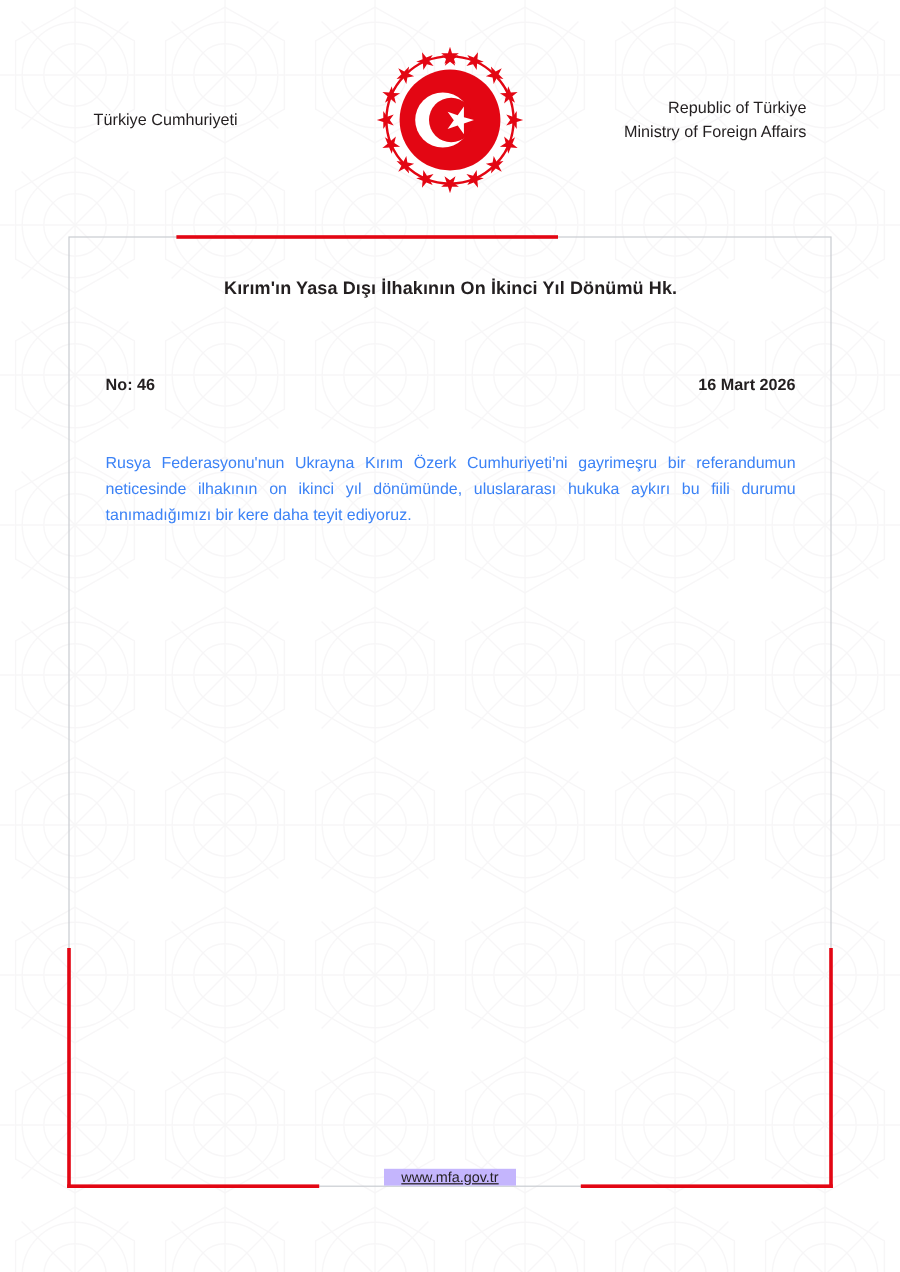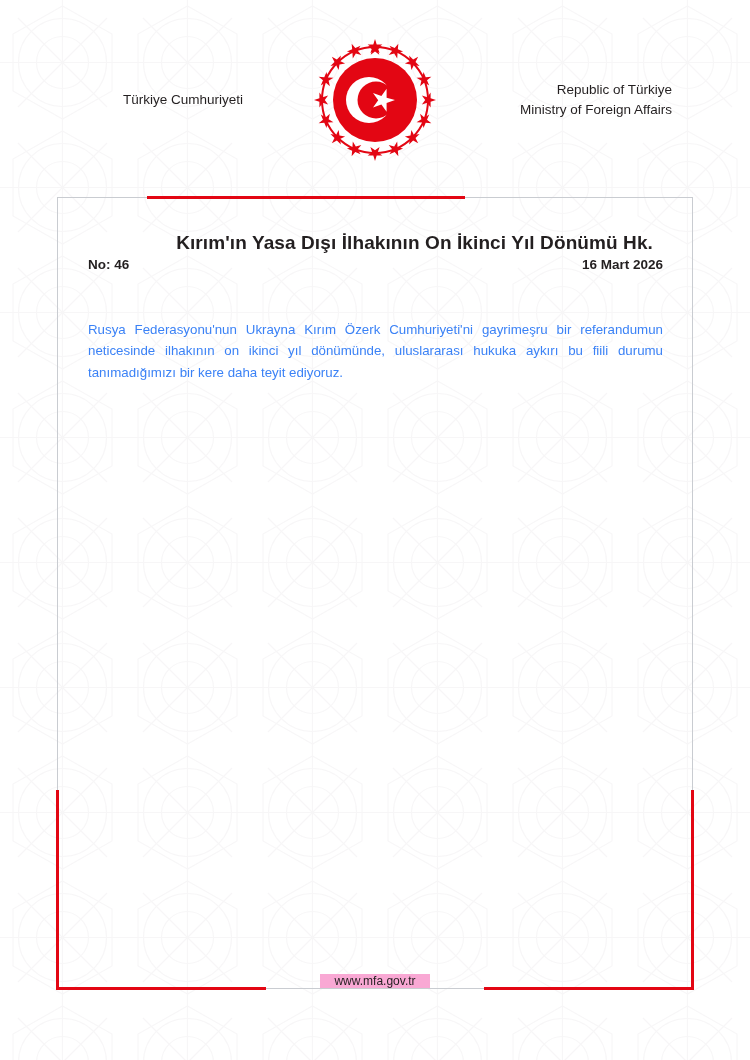--- a/index.html
+++ b/index.html
@@ -40,21 +40,21 @@
     align-items: center;
     justify-content: center;
   }
   .header-text {
     font-size: 13.5px;
     line-height: 1.5;
     color: #231f20;
     white-space: nowrap;
   }
   .header-text.left {
-    text-align: center;
+    text-align: left;
     width: 210px;
     margin-right: 24px;
   }
   .header-text.right {
     text-align: right;
     width: 210px;
     margin-left: 24px;
   }
   .emblem {
     width: 126px;
@@ -115,32 +115,33 @@
   }
 
   
   .content {
     position: absolute;
     left: 88px;
     top: 230px;
     width: 575px;
   }
   .doc-title {
-    font-size: 19px;
+    font-size: 15px;
     font-weight: bold;
-    text-align: right;
+    text-align: center;
     letter-spacing: 0.1px;
     margin: 0;
     padding: 0 10px;
     line-height: 1.4;
   }
   .meta-row {
     display: flex;
     justify-content: space-between;
     align-items: baseline;
+    margin-top: 62px;
     font-size: 13.5px;
     font-weight: bold;
   }
   .paragraphs {
     margin-top: 47px;
   }
   .paragraphs p {
     font-size: 13.3px;
     line-height: 1.62;
     text-align: justify;
@@ -152,22 +153,23 @@
   .footer-url {
     position: absolute;
     left: 0;
     right: 0;
     top: 974px;
     text-align: center;
     font-size: 12px;
     color: #231f20;
   }
   .footer-url span {
-    background: #f9a8d4;
+    background: #c4b5fd;
     padding: 0 14px;
+    text-decoration: underline;
   }
 </style>
 </head>
 <body>
 
 <div class="page">
 
   <svg class="bg-pattern" viewBox="0 0 750 1060" preserveAspectRatio="none">
     <defs>
       <pattern id="orn" width="125" height="125" patternUnits="userSpaceOnUse">

